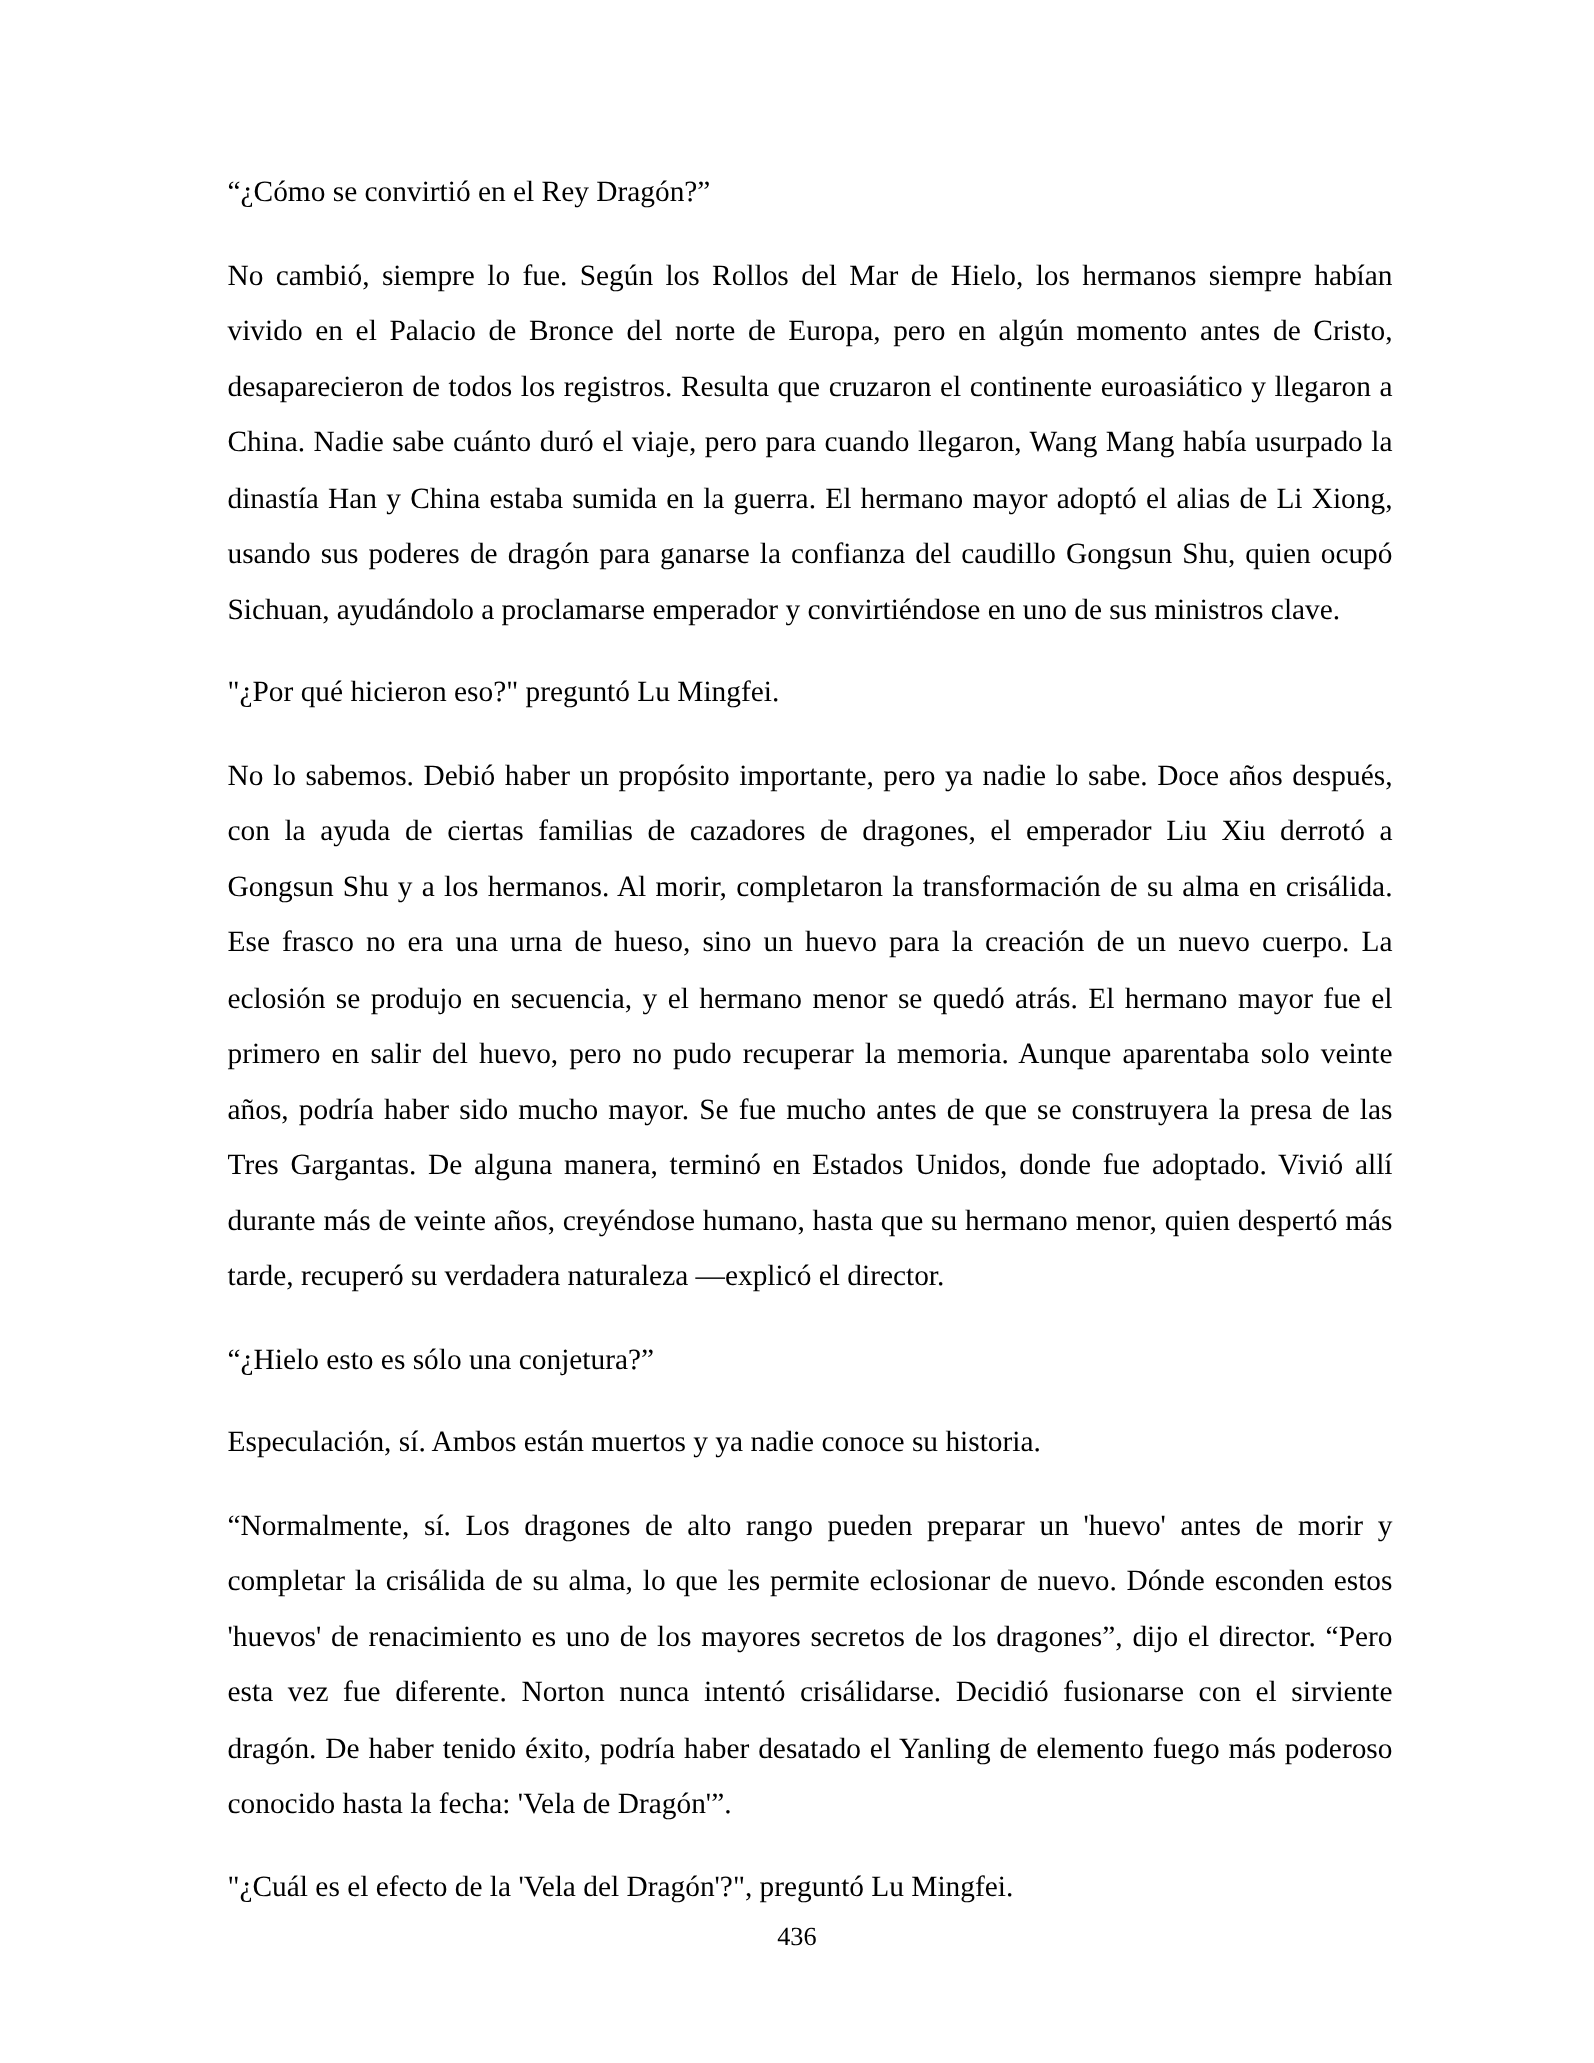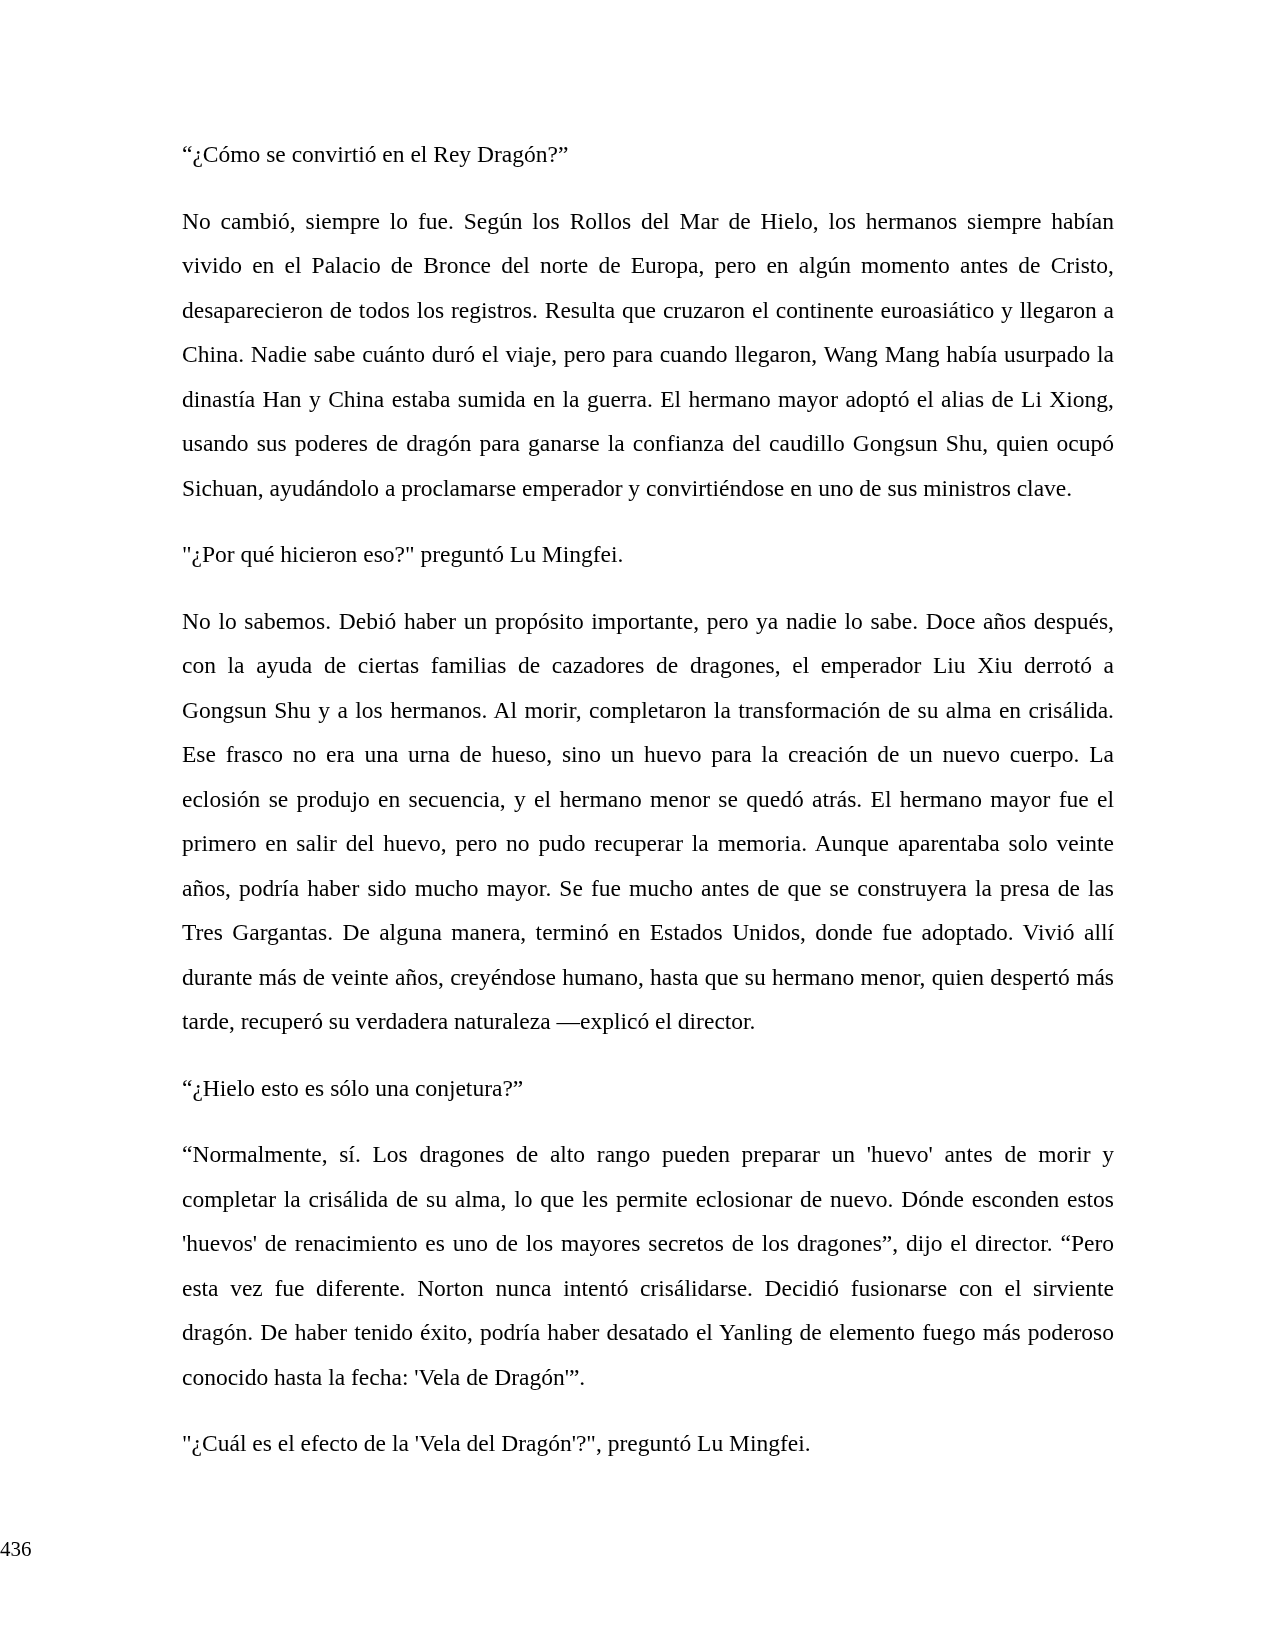--- a/index.html
+++ b/index.html
@@ -44,36 +44,38 @@
     margin-top: 22px;
   }
   p.para.short {
     text-align: left;
   }
   .page-number {
     position: absolute;
     left: 0;
     right: 0;
     top: 1536px;
+    text-align: center;
     font-size: 21px;
     line-height: 26px;
     font-family: "Liberation Serif", "DejaVu Serif", serif;
     color: #000000;
   }
 </style>
 </head>
 <body>
 
 <div class="page">
 
   <div class="text-column">
     <p class="para short">“¿Cómo se convirtió en el Rey Dragón?”</p>
     <p class="para">No cambió, siempre lo fue. Según los Rollos del Mar de Hielo, los hermanos siempre habían vivido en el Palacio de Bronce del norte de Europa, pero en algún momento antes de Cristo, desaparecieron de todos los registros. Resulta que cruzaron el continente euroasiático y llegaron a China. Nadie sabe cuánto duró el viaje, pero para cuando llegaron, Wang Mang había usurpado la dinastía Han y China estaba sumida en la guerra. El hermano mayor adoptó el alias de Li Xiong, usando sus poderes de dragón para ganarse la confianza del caudillo Gongsun Shu, quien ocupó Sichuan, ayudándolo a proclamarse emperador y convirtiéndose en uno de sus ministros clave.</p>
     <p class="para short">"¿Por qué hicieron eso?" preguntó Lu Mingfei.</p>
     <p class="para">No lo sabemos. Debió haber un propósito importante, pero ya nadie lo sabe. Doce años después, con la ayuda de ciertas familias de cazadores de dragones, el emperador Liu Xiu derrotó a Gongsun Shu y a los hermanos. Al morir, completaron la transformación de su alma en crisálida. Ese frasco no era una urna de hueso, sino un huevo para la creación de un nuevo cuerpo. La eclosión se produjo en secuencia, y el hermano menor se quedó atrás. El hermano mayor fue el primero en salir del huevo, pero no pudo recuperar la memoria. Aunque aparentaba solo veinte años, podría haber sido mucho mayor. Se fue mucho antes de que se construyera la presa de las Tres Gargantas. De alguna manera, terminó en Estados Unidos, donde fue adoptado. Vivió allí durante más de veinte años, creyéndose humano, hasta que su hermano menor, quien despertó más tarde, recuperó su verdadera naturaleza —explicó el director.</p>
     <p class="para short">“¿Hielo esto es sólo una conjetura?”</p>
+    <p class="para short">Especulación, sí. Ambos están muertos y ya nadie conoce su historia.</p>
     <p class="para">“Normalmente, sí. Los dragones de alto rango pueden preparar un 'huevo' antes de morir y completar la crisálida de su alma, lo que les permite eclosionar de nuevo. Dónde esconden estos 'huevos' de renacimiento es uno de los mayores secretos de los dragones”, dijo el director. “Pero esta vez fue diferente. Norton nunca intentó crisálidarse. Decidió fusionarse con el sirviente dragón. De haber tenido éxito, podría haber desatado el Yanling de elemento fuego más poderoso conocido hasta la fecha: 'Vela de Dragón'”.</p>
     <p class="para short">"¿Cuál es el efecto de la 'Vela del Dragón'?", preguntó Lu Mingfei.</p>
   </div>
 
   <div class="page-number">436</div>
 
 </div>
 
 </body></html>

